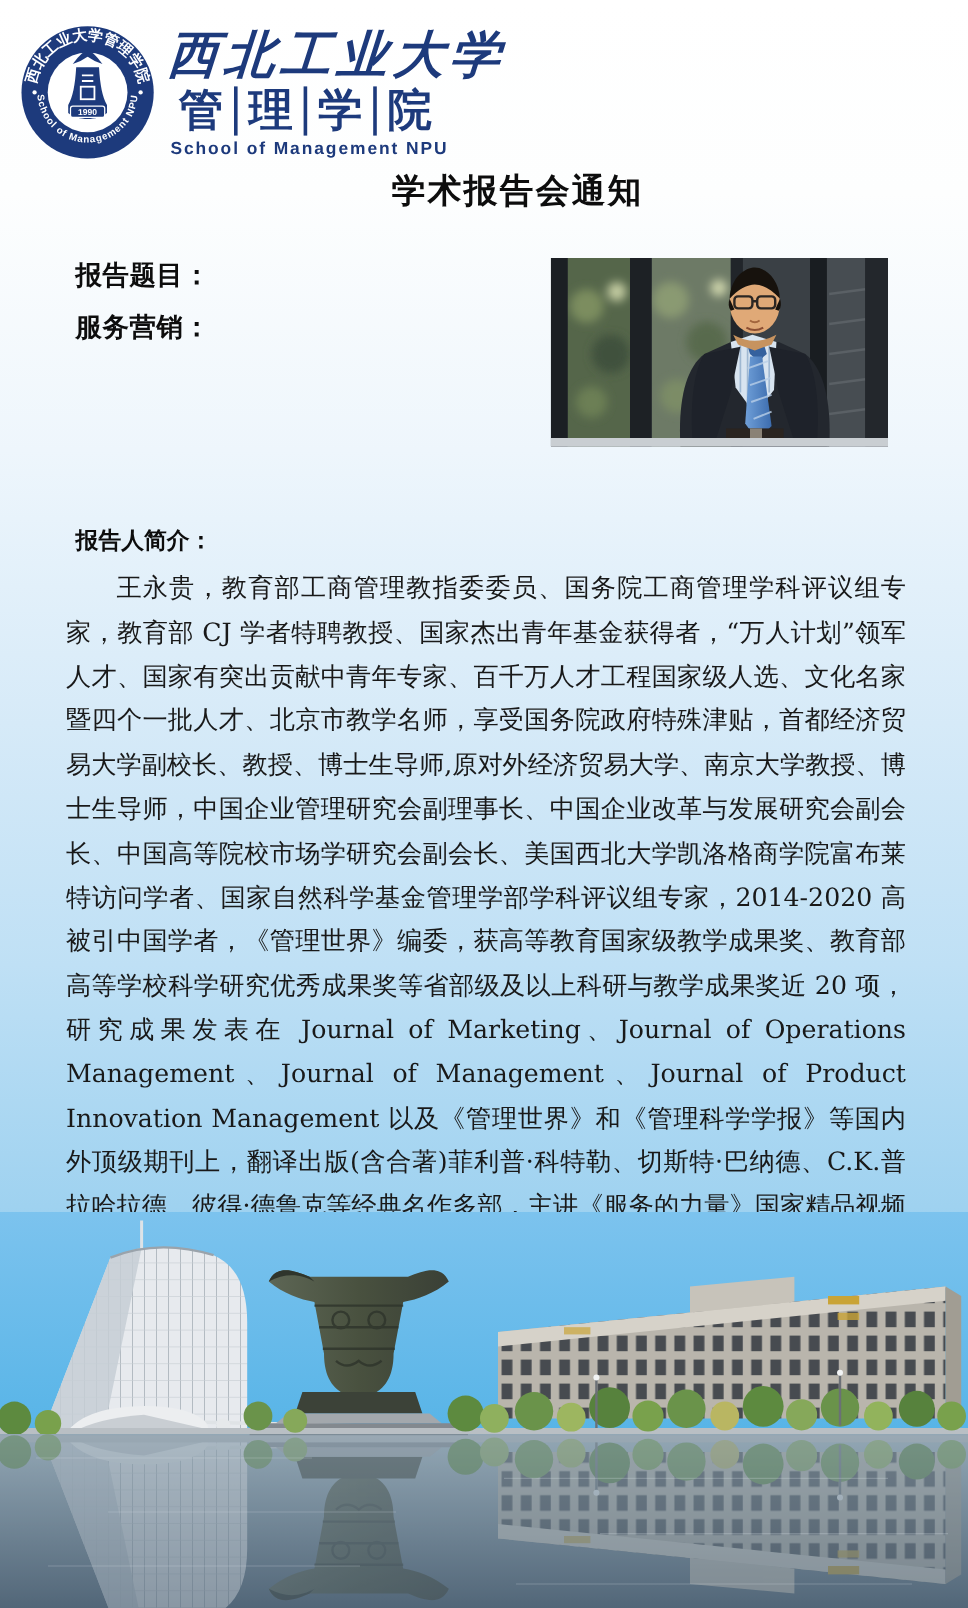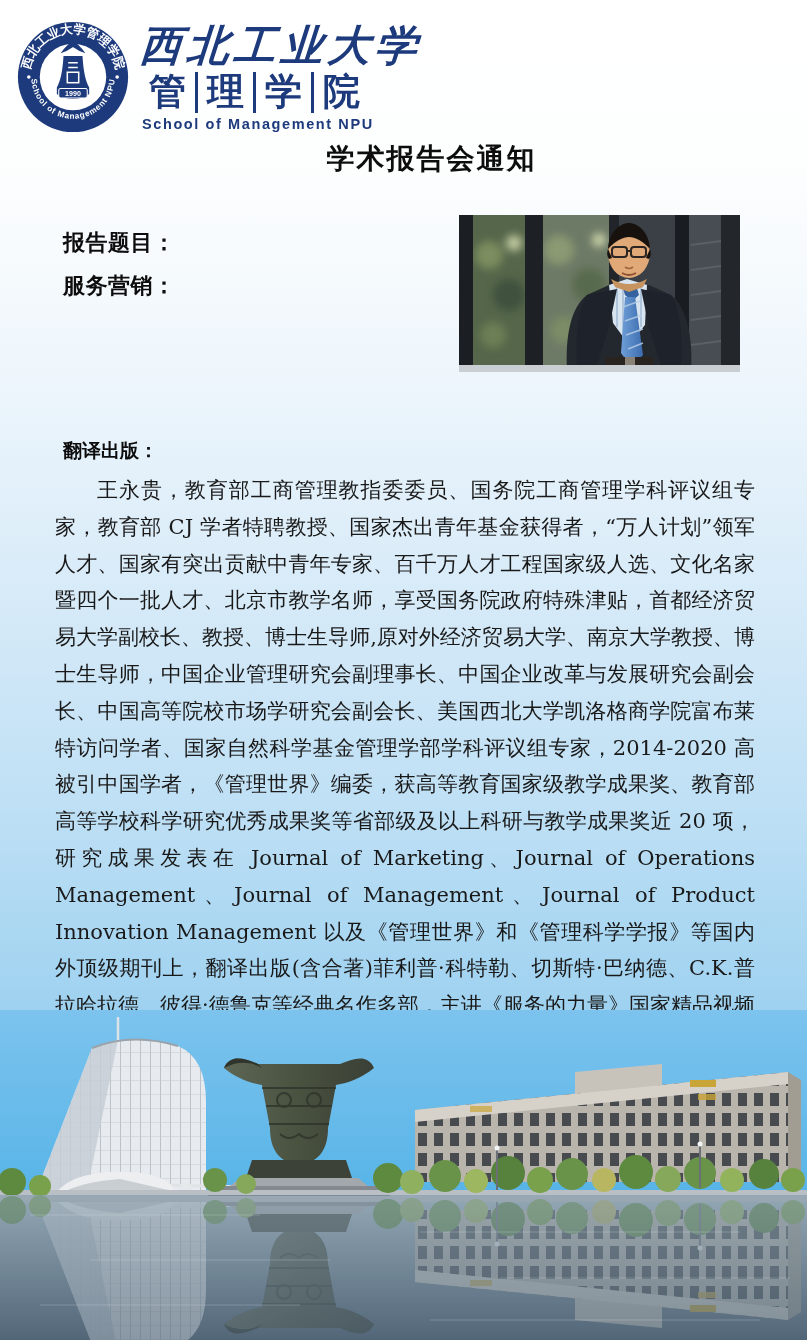--- a/index.html
+++ b/index.html
@@ -15,21 +15,21 @@
   .dept-row{display:flex;align-items:center;margin-top:4px;}
   .dept-char{font-size:37px;font-weight:700;line-height:1.1;padding:0 9px;font-family:"DejaVu Sans",sans-serif;}
   .dept-char + .dept-char{border-left:3px solid #1d3a7c;}
   .dept-en{font-size:14.5px;font-weight:700;letter-spacing:1.6px;margin-top:3px;padding-left:2px;
     font-family:"Liberation Sans",sans-serif;}
   
   .title{position:absolute;top:140px;left:0;width:100%;text-align:center;
     font-size:28px;font-weight:700;color:#0d0d0d;letter-spacing:2px;padding-left:28px;}
   
   .meta{position:absolute;top:215px;left:63px;width:390px;color:#0d0d0d;}
-  .meta-row{height:43px;display:flex;align-items:flex-end;font-size:22px;font-weight:700;white-space:nowrap;gap:34px;}
+  .meta-row{height:43px;display:flex;align-items:flex-start;font-size:22px;font-weight:700;white-space:nowrap;gap:34px;}
   .meta-label{letter-spacing:.5px;}
   .meta-value{margin-left:6px;}
   
   .photo{position:absolute;top:215px;left:459px;width:281px;height:157px;}
   
   .bio-heading{position:absolute;top:438px;left:63px;font-size:19px;font-weight:700;color:#0d0d0d;}
   .bio-text{position:absolute;top:472px;left:55px;width:700px;
     font-size:21px;line-height:36.8px;color:#191919;text-align:justify;text-indent:2em;
     font-family:"DejaVu Serif","Liberation Serif",serif;}
   
@@ -163,21 +163,21 @@
         <rect x="153" y="32" width="15" height="10" rx="3"></rect>
         <rect x="172" y="32" width="15" height="10" rx="3"></rect>
         <line x1="168" y1="36" x2="172" y2="36"></line>
       </g>
       <path d="M166,52 q4,3 8,0" stroke="#a2653d" stroke-width="1.6" fill="none"></path>
       <path d="M163,58 q7,4 14,0" stroke="#8c4f33" stroke-width="1.8" fill="none"></path>
     </g>
     <rect x="0" y="150" width="281" height="7" fill="#c9ced2"></rect>
   </svg>
 
-  <div class="bio-heading">翻译出版：</div>
+  <div class="bio-heading">报告人简介：</div>
   <div class="bio-text">王永贵，教育部工商管理教指委委员、国务院工商管理学科评议组专家，教育部 CJ 学者特聘教授、国家杰出青年基金获得者，“万人计划”领军人才、国家有突出贡献中青年专家、百千万人才工程国家级人选、文化名家暨四个一批人才、北京市教学名师，享受国务院政府特殊津贴，首都经济贸易大学副校长、教授、博士生导师,原对外经济贸易大学、南京大学教授、博士生导师，中国企业管理研究会副理事长、中国企业改革与发展研究会副会长、中国高等院校市场学研究会副会长、美国西北大学凯洛格商学院富布莱特访问学者、国家自然科学基金管理学部学科评议组专家，2014-2020 高被引中国学者，《管理世界》编委，获高等教育国家级教学成果奖、教育部高等学校科学研究优秀成果奖等省部级及以上科研与教学成果奖近 20 项，研究成果发表在 Journal of Marketing、Journal of Operations Management、Journal of Management、Journal of Product Innovation Management 以及《管理世界》和《管理科学学报》等国内外顶级期刊上，翻译出版(含合著)菲利普·科特勒、切斯特·巴纳德、C.K.普拉哈拉德、彼得·德鲁克等经典名作多部，主讲《服务的力量》国家精品视频公开课 1 门、《服务营销》精品 MOOC 1 门。</div>
 
   <svg class="campus" viewBox="0 0 807 330" preserveAspectRatio="none" aria-hidden="true">
     <defs>
       <linearGradient id="skyg" x1="0" y1="0" x2="0" y2="1">
         <stop offset="0" stop-color="#7cc3ee"></stop>
           <stop offset="1" stop-color="#57b4e7"></stop>
       </linearGradient>
       <linearGradient id="waterg" x1="0" y1="0" x2="0" y2="1">
         <stop offset="0" stop-color="#a8bcc8"></stop>

